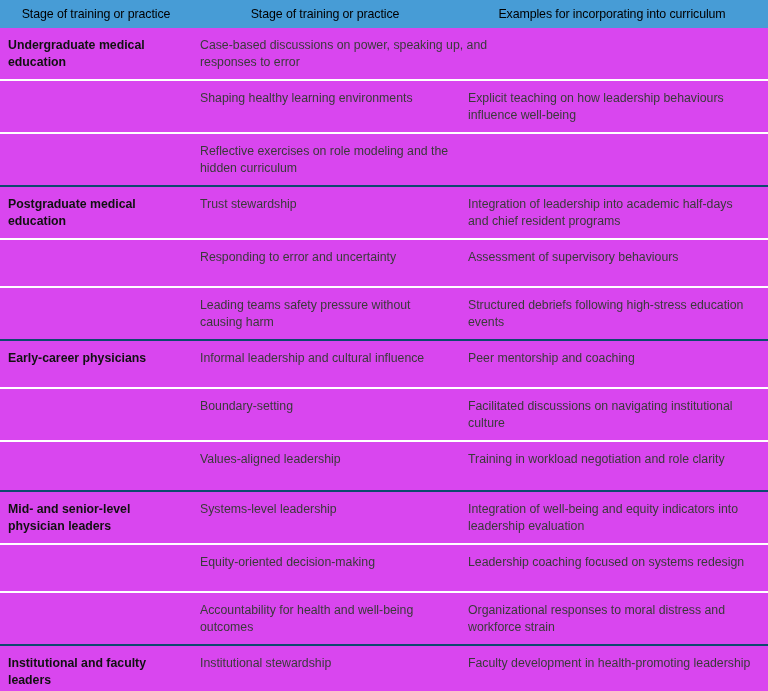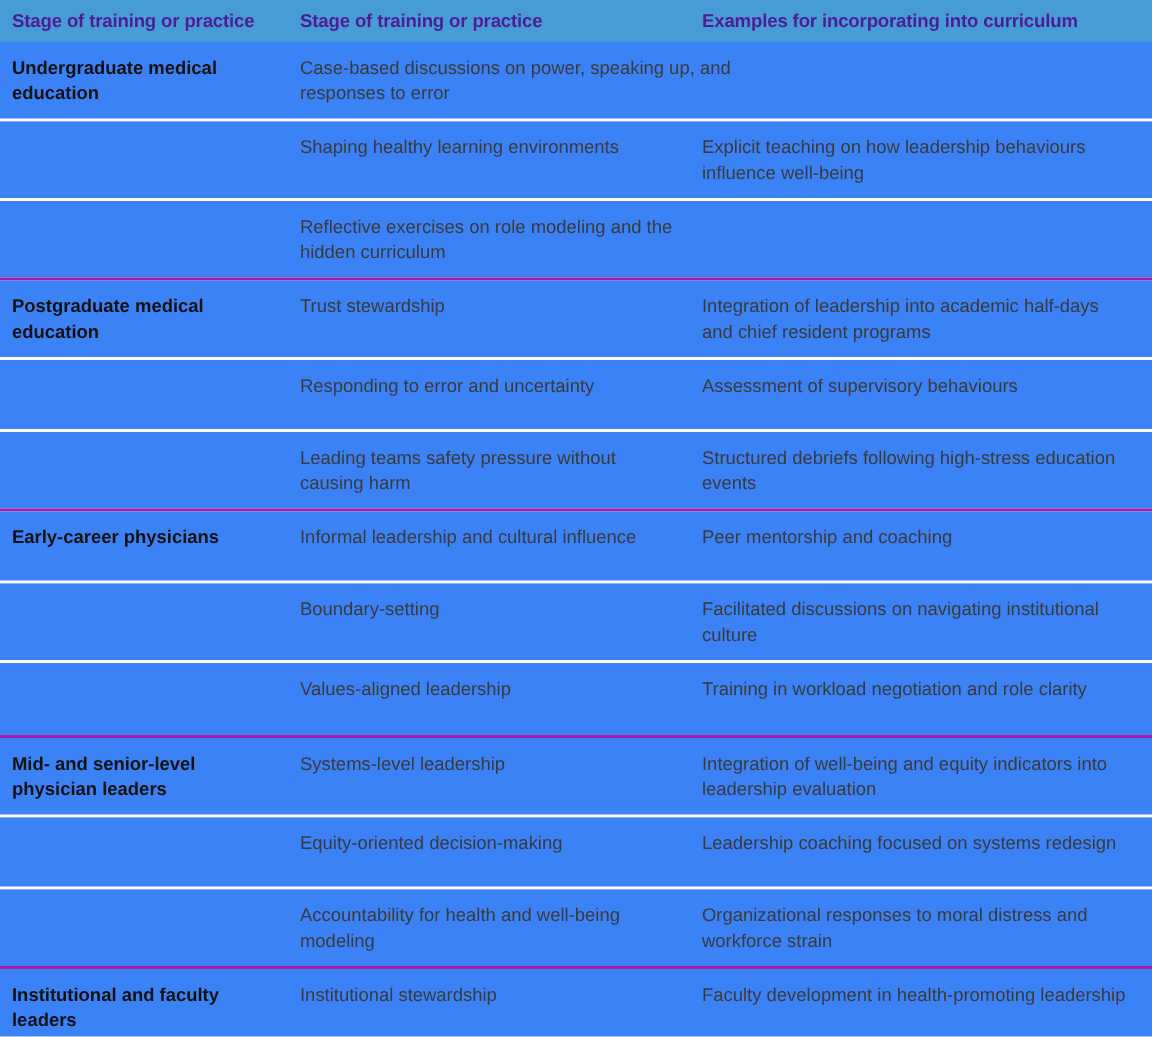--- a/index.html
+++ b/index.html
@@ -22,42 +22,43 @@
   }
 
   
   .thead {
     display: flex;
     background: #479cd6;
     height: 28px;
     align-items: center;
   }
   .th {
-    color: #4c1d95;
+    color: #000000;
     font-size: 12.4px;
-    font-weight: bold;
+    font-weight: normal;
     letter-spacing: -0.1px;
     line-height: 14px;
     box-sizing: border-box;
+    text-align: center;
   }
   .col1 { width: 192px; padding-left: 8px; padding-right: 8px; }
   .col2 { width: 268px; padding-left: 8px; padding-right: 10px; }
   .col3 { width: 308px; padding-left: 8px; padding-right: 12px; }
 
   
   .tbody { background: #ffffff; }
 
   .group {
-    border-top: 2px solid #a21caf;
+    border-top: 2px solid #0c4a6e;
   }
   .group:first-child { border-top: none; }
 
   .trow {
     display: flex;
-    background: #3b82f6;
+    background: #d946ef;
     border-bottom: 2px solid #ffffff;
     box-sizing: border-box;
     min-height: 48px;
   }
   .trow.last-in-group { border-bottom: none; }
 
   .td {
     box-sizing: border-box;
     font-size: 12.3px;
     line-height: 16.5px;
@@ -152,21 +153,21 @@
           <div class="td c2">Systems-level leadership</div>
           <div class="td c3">Integration of well-being and equity indicators into leadership evaluation</div>
         </div>
         <div class="trow">
           <div class="td c1"></div>
           <div class="td c2">Equity-oriented decision-making</div>
           <div class="td c3">Leadership coaching focused on systems redesign</div>
         </div>
         <div class="trow last-in-group">
           <div class="td c1"></div>
-          <div class="td c2">Accountability for health and well-being modeling</div>
+          <div class="td c2">Accountability for health and well-being outcomes</div>
           <div class="td c3">Organizational responses to moral distress and workforce strain</div>
         </div>
       </div>
       <div class="group">
         <div class="trow">
           <div class="td c1">Institutional and faculty leaders</div>
           <div class="td c2">Institutional stewardship</div>
           <div class="td c3">Faculty development in health-promoting leadership</div>
         </div>
       </div>

